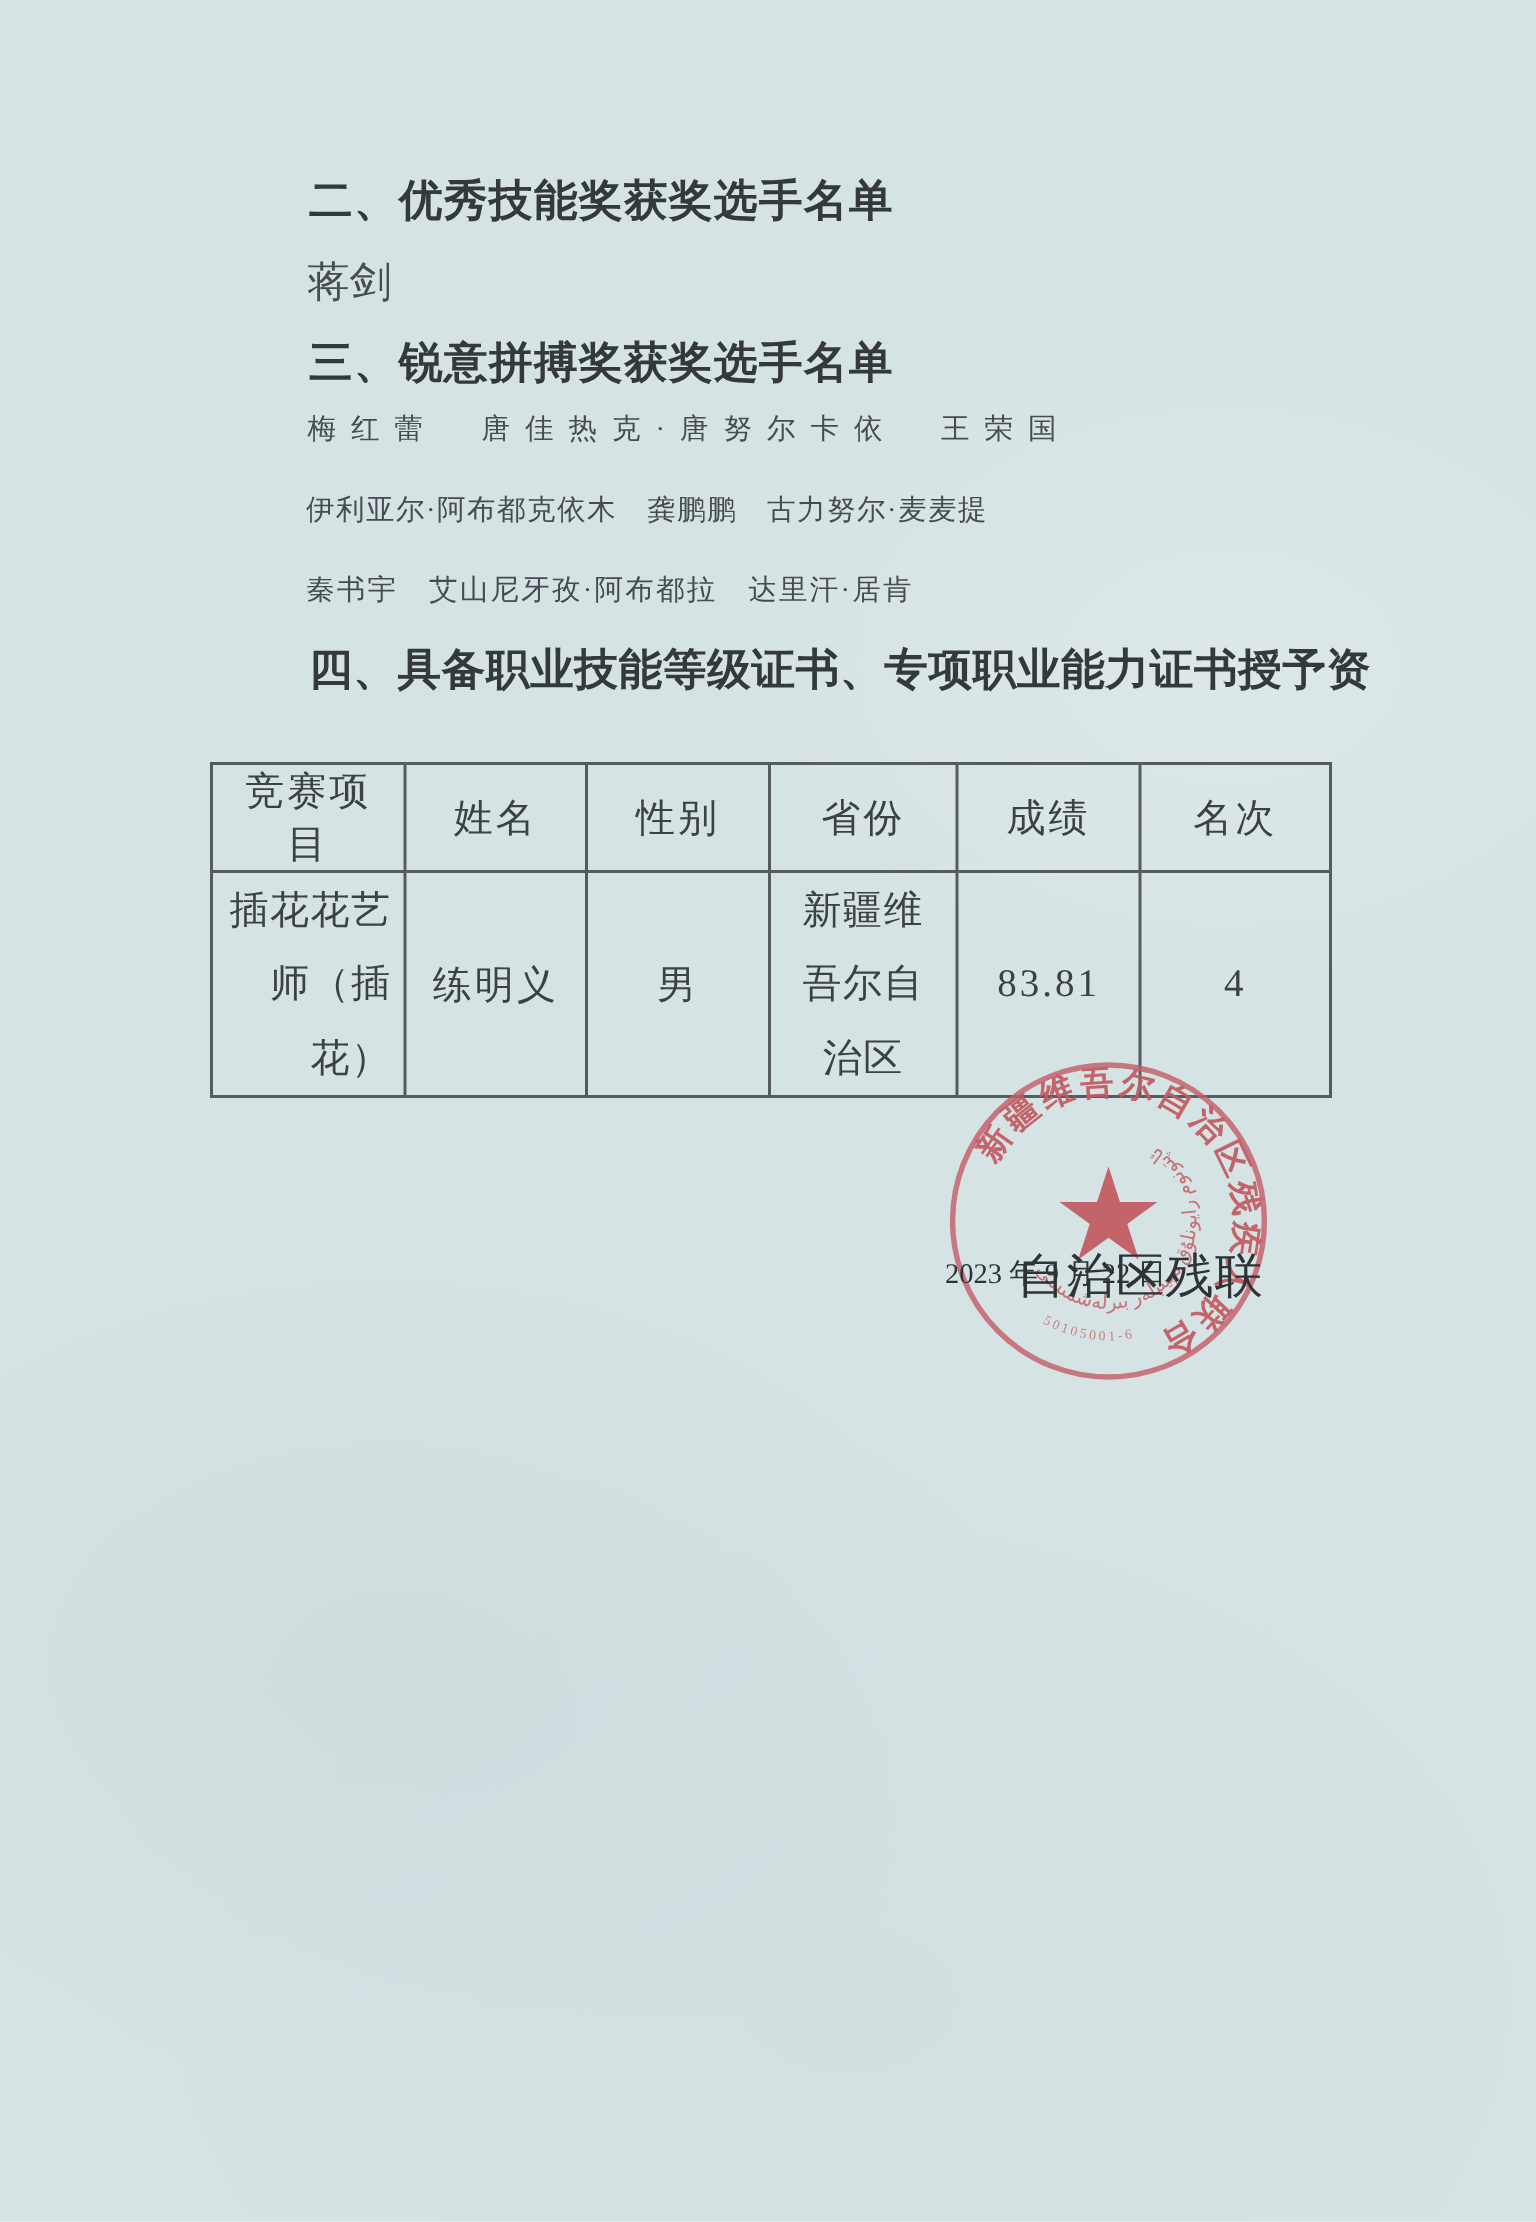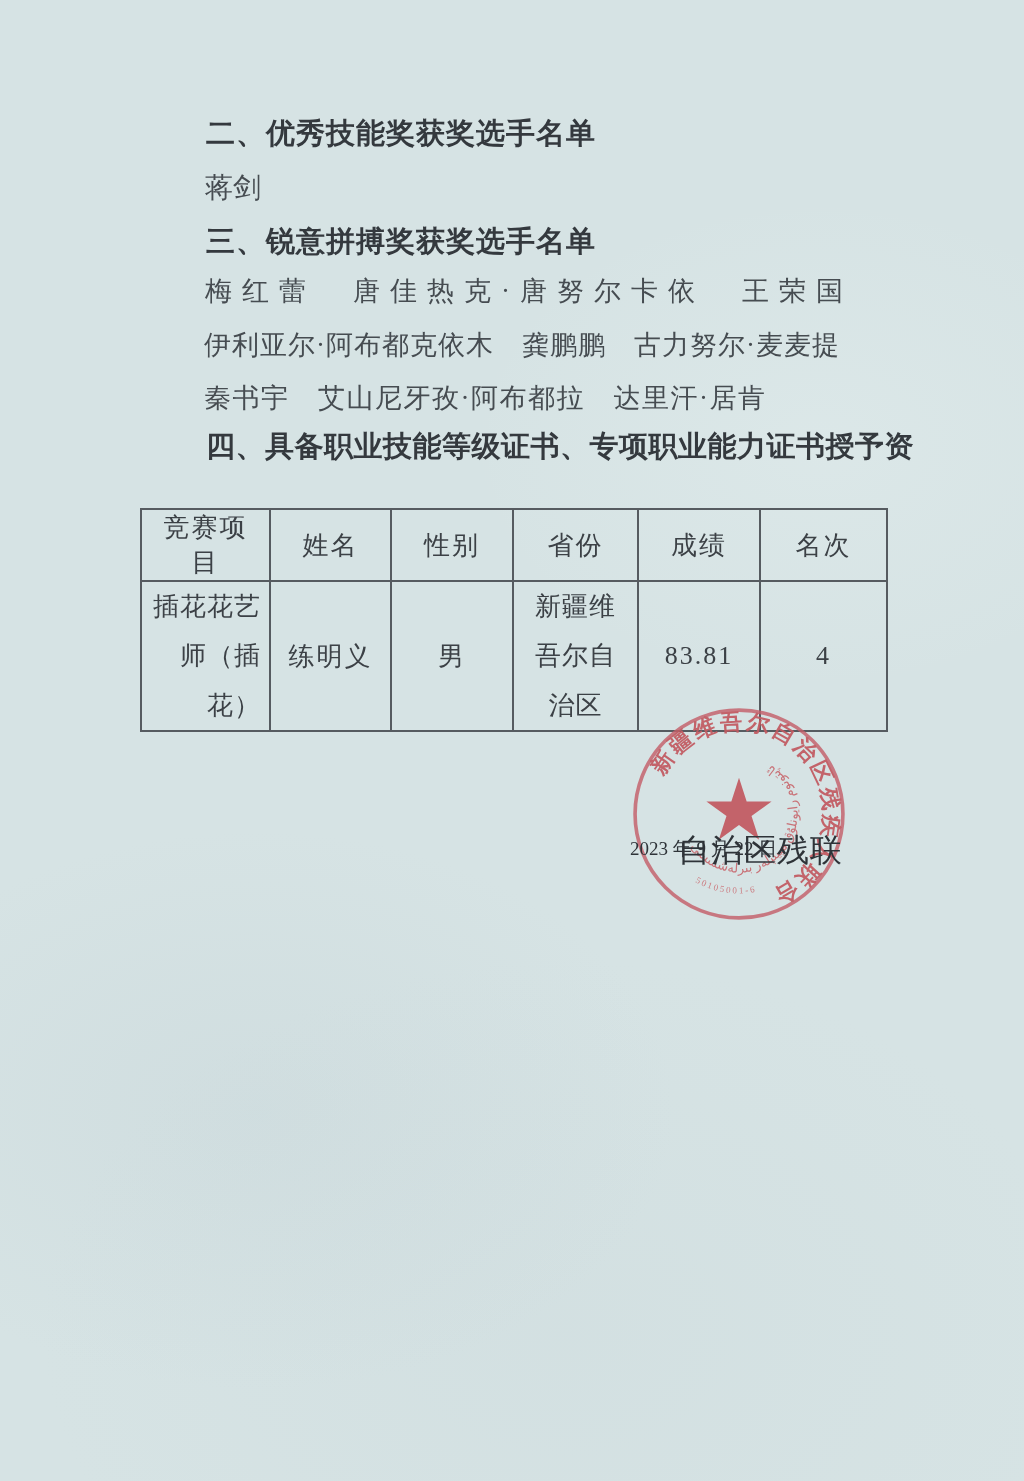--- a/index.html
+++ b/index.html
@@ -23,21 +23,21 @@
     white-space: pre;
     color: #41464b;
   }
   .heading {
     font-weight: 700;
     color: #34393e;
     font-size: 29px;
     letter-spacing: 1px;
   }
   .names {
-    font-size: 27px;
+    font-size: 19px;
     color: #464c51;
   }
 
   
   .results-table {
     position: absolute;
     left: 140px;
     top: 508px;
     width: 746px;
     border-collapse: collapse;

